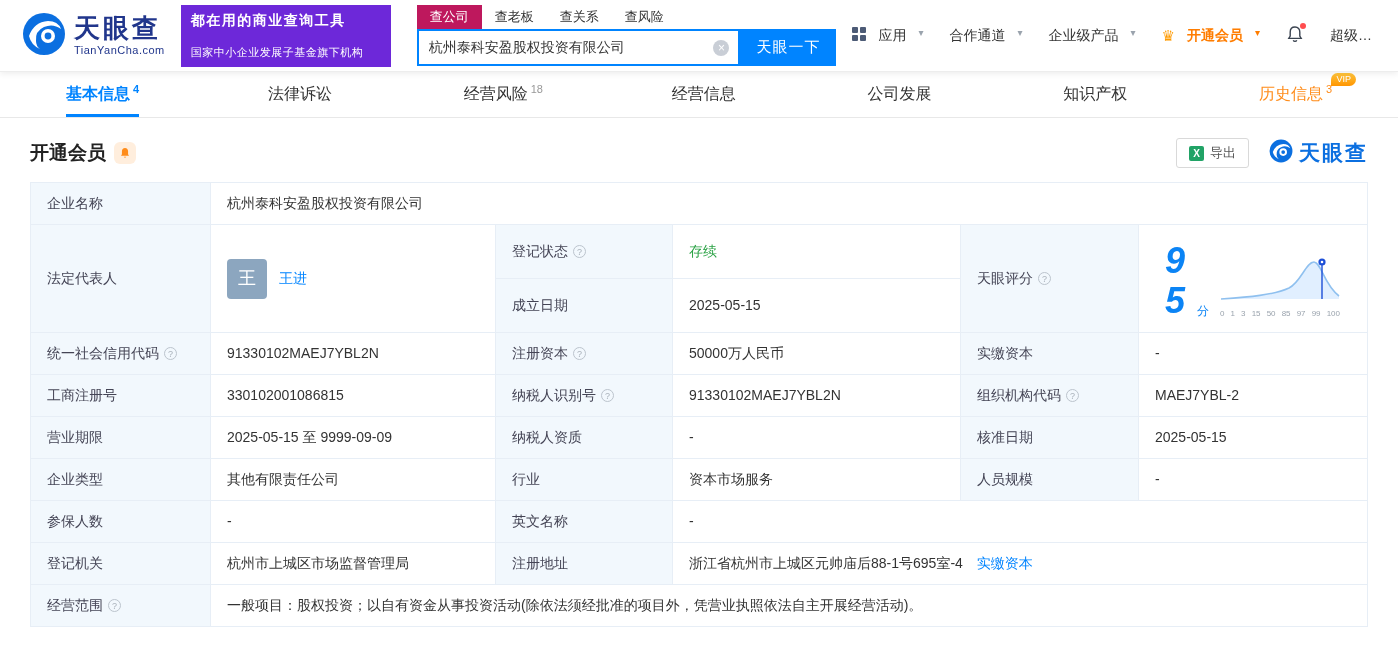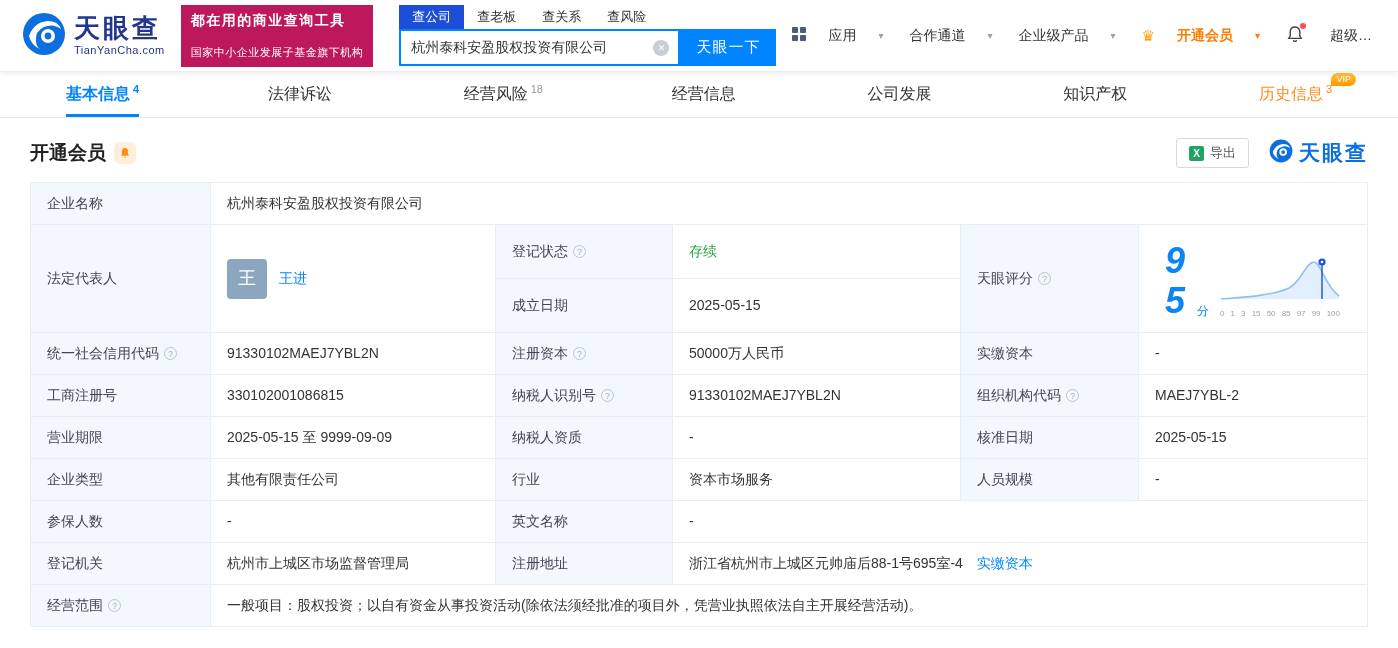--- a/index.html
+++ b/index.html
@@ -6,43 +6,43 @@
   html,body { width:1398px; height:648px; overflow:hidden; background:#fff;
     font-family:"Liberation Sans","DejaVu Sans",sans-serif; color:#333; }
 
   
   .topbar { display:flex; align-items:center; height:72px; padding:0 26px 0 22px;
     gap:16px; background:#fff; border-bottom:1px solid #ededed;
     box-shadow:0 2px 6px rgba(0,0,0,.07); position:relative; z-index:5; }
   .logo { display:flex; align-items:center; gap:8px; cursor:pointer; }
   .logo-text .brand { font-size:26px; font-weight:bold; color:#21368c; letter-spacing:3px; line-height:1; }
   .logo-text .domain { font-size:11px; color:#21368c; margin-top:3px; letter-spacing:.5px; }
-  .promo { background:#be185d; color:#fff; padding:7px 10px; width:210px; }
+  .promo { background:#6d28d9; color:#fff; padding:7px 10px; width:210px; }
   .promo .l1 { font-size:14px; font-weight:bold; letter-spacing:1.5px; white-space:nowrap; }
   .promo .l2 { font-size:11px; margin-top:15px; letter-spacing:.5px; white-space:nowrap; }
 
   .search-block { margin-left:10px; width:420px; }
   .search-tabs { display:flex; font-size:13px; }
   .search-tab { padding:3px 13px; cursor:pointer; color:#333; }
-  .search-tab.active { background:#1d4ed8; color:#fff;text-align:right; }
+  .search-tab.active { background:#be185d; color:#fff;text-align:right; }
   .search-row { display:flex; height:37px; }
   .input-wrap { position:relative; flex:1; border:2px solid #0084ff; background:#fff;
     display:flex; align-items:center; }
   .input-wrap input { border:none; outline:none; width:100%; height:100%;
     padding:0 34px 0 10px; font-size:14px; color:#333;
     font-family:"Liberation Sans","DejaVu Sans",sans-serif; }
   .clear-btn { position:absolute; right:9px; top:50%; transform:translateY(-50%);
     width:16px; height:16px; border-radius:50%; background:#c9ced6; color:#fff;
     font-size:12px; line-height:16px; text-align:center; cursor:pointer; }
   .search-btn { width:96px; background:#0084ff; color:#fff; border:none; font-size:15px;
     cursor:pointer; letter-spacing:1px; font-family:inherit; }
 
   .top-nav { margin-left:auto; display:flex; align-items:center; gap:26px;
     font-size:14px; color:#333; white-space:nowrap; }
-  .nav-item { display:flex; align-items:center; gap:22px; cursor:pointer; }
+  .nav-item { display:flex; gap:12px; cursor:pointer; }
   .caret { font-size:10px; color:#9aa3ad; }
   .nav-vip { color:#ff7d00; font-weight:bold; }
   .nav-vip .caret { color:#ff7d00; }
   .crown { color:#ff9a00; font-size:15px; }
   .bell-wrap { position:relative; }
   .bell-dot { position:absolute; top:-2px; right:-2px; width:6px; height:6px;
     border-radius:50%; background:#ff4d4f; }
 
   
   .page-tabs { display:flex; justify-content:space-between; align-items:stretch;

